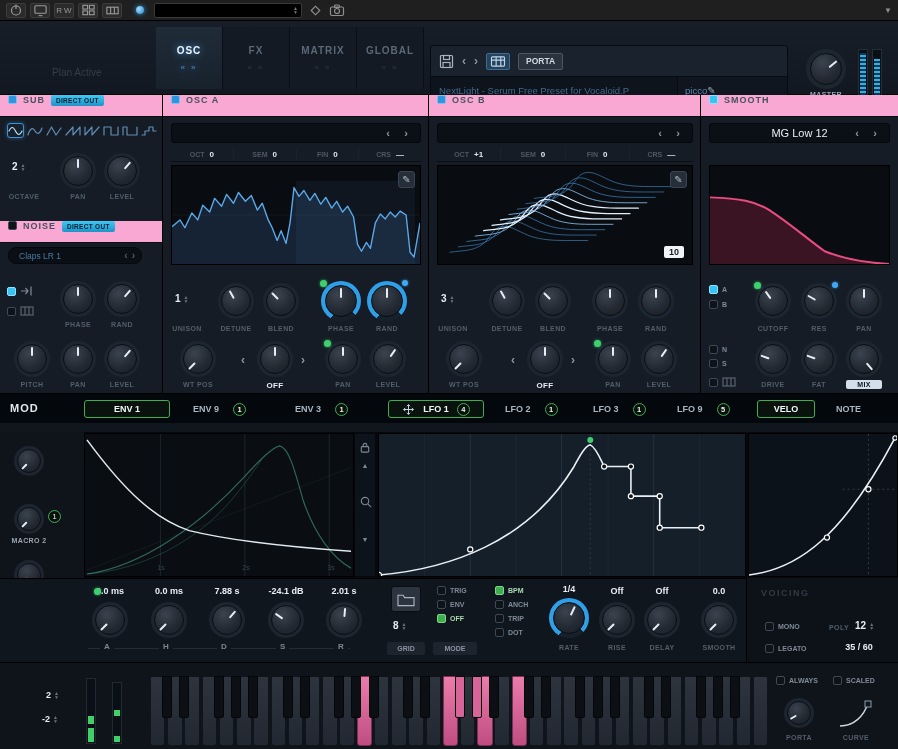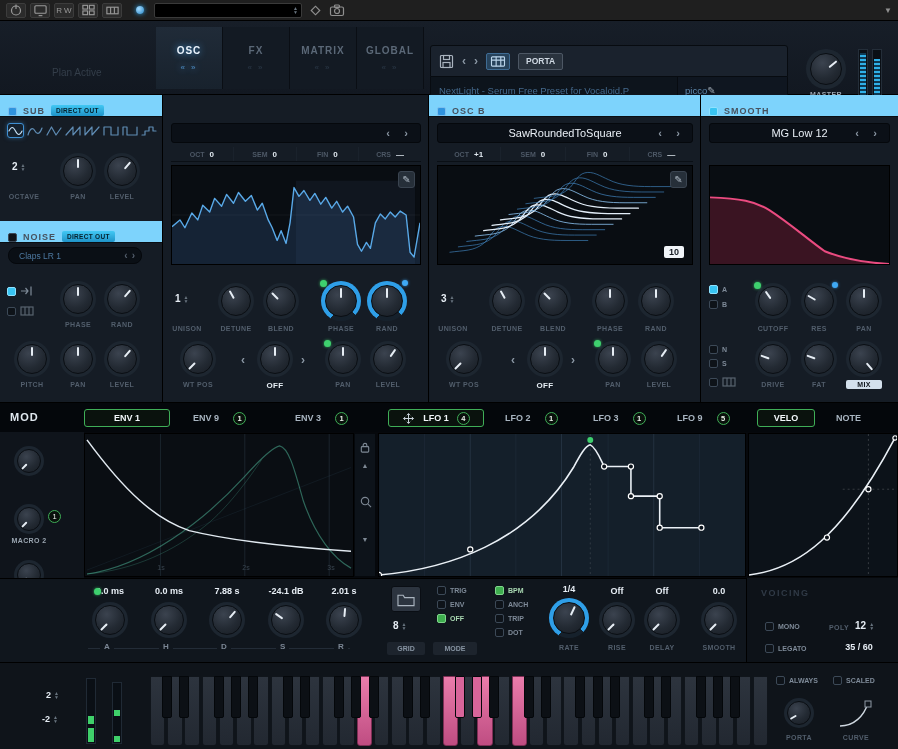--- a/index.html
+++ b/index.html
@@ -32,21 +32,21 @@
 .browser-btn svg{stroke:#bcd6ec;}
 .menu-btn{height:17px;padding:0 7px;background:#2a333e;border:1px solid #4d5764;border-radius:2px;color:#cfd8e2;font-size:8.5px;font-weight:bold;display:flex;align-items:center;flex:none;}
 .pbot{height:27px;display:flex;}
 .pdesc{flex:1;background:#0d141c;border:1px solid #070b10;border-top:none;display:flex;align-items:center;padding:0 8px;color:#44698c;font-size:9.5px;white-space:nowrap;overflow:hidden;}
 .pauthor{width:110px;background:#0f1620;border:1px solid #070b10;border-top:none;border-left:none;display:flex;align-items:center;padding:0 7px;color:#5d86aa;font-size:9.5px;}
 .pauthor .pc{color:#97a1ac;font-size:10px;}
 .mmeter{position:absolute;width:10px;height:58px;background:#0a0f15;border:1px solid #242e39;}
 .mfill{position:absolute;left:1px;right:1px;bottom:1px;background:repeating-linear-gradient(to top,#2fb0e8 0 2px,#0f3952 2px 4px);}
 
 .panel{position:absolute;top:95px;height:307px;background:#151c25;border-right:1px solid #000;}
-.bandhead{position:absolute;left:0;top:0;right:0;height:22px;background:#7dd3fc;border-bottom:1px solid #0a0e13;display:flex;align-items:flex-end;gap:6px;padding:0 8px;}
+.bandhead{position:absolute;left:0;top:0;right:0;height:22px;background:#f9a8d4;border-bottom:1px solid #0a0e13;display:flex;align-items:flex-start;gap:6px;padding:0 8px;}
 .ptitle{font-size:9px;font-weight:bold;letter-spacing:1px;color:#46515e;}
 .do-btn{font-size:6.5px;font-weight:bold;color:#04222e;background:linear-gradient(#41c8f4,#1f93c8);border-radius:2px;padding:2px 5px;letter-spacing:.3px;}
 .cb{width:9px;height:9px;border:1px solid #3c4957;background:#0e1319;border-radius:2px;flex:none;}
 .cb.on-blue{background:#2f93de;border-color:#7cc0ef;}
 .cb.on-cyan{background:#38c4f2;border-color:#8fe2ff;}
 .cb.on-green{background:#3fae4f;border-color:#7fd68b;}
 .cbrow{position:absolute;display:flex;align-items:center;gap:4px;font-size:7px;font-weight:bold;color:#7e8a98;}
 .lbl{position:absolute;font-size:7px;font-weight:bold;letter-spacing:.4px;color:#525e6c;text-align:center;}
 .val{position:absolute;font-size:9px;font-weight:bold;color:#e6edf4;text-align:center;}
 .stepper{position:absolute;display:flex;align-items:center;gap:3px;}
@@ -76,21 +76,21 @@
 .kw{position:absolute;border-radius:50%;background:#1d2630;}
 .kw.ring-blue{background:conic-gradient(from 210deg,#2f9fe8 0deg 285deg,#16212c 285deg 360deg);}
 .kbody{position:absolute;inset:3px;border-radius:50%;background:radial-gradient(circle at 38% 30%,#3b434f,#232a33 55%,#171c23);border:1px solid #0a0e13;}
 .kw.lg .kbody{inset:4px;}
 .ptr{position:absolute;left:50%;top:2px;width:2px;height:9px;margin-left:-1px;border-radius:1px;background:#e6edf4;transform-origin:50% 13px;}
 .kw.sm .ptr{height:7px;transform-origin:50% 10px;}
 .kw.lg .ptr{height:10px;transform-origin:50% 14px;}
 .gdot{position:absolute;width:7px;height:7px;border-radius:50%;background:#3ed06e;box-shadow:0 0 3px rgba(62,208,110,.8);top:-1px;left:-1px;z-index:2;}
 .bdot{position:absolute;width:6px;height:6px;border-radius:50%;background:#3fa9f5;box-shadow:0 0 3px rgba(63,169,245,.8);top:-1px;right:-1px;z-index:2;}
 
-.modbar{position:absolute;left:0;top:402px;width:898px;height:30px;background:#04070b;border-top:1px solid #000;padding-left:34px;}
+.modbar{position:absolute;left:0;top:393px;width:898px;height:30px;background:#04070b;border-top:1px solid #000;padding-left:34px;}
 .modtitle{position:absolute;left:10px;top:8px;font-size:11px;font-weight:bold;color:#dfe7ee;letter-spacing:1px;}
 .mtab{position:absolute;top:6px;height:18px;display:flex;align-items:center;gap:14px;padding:0 9px;font-size:9px;font-weight:bold;color:#a9b5c1;border-radius:3px;}
 .mtab.sel{border:1px solid #3fae57;color:#f2f7fa;justify-content:center;background:#0a120d;gap:8px;}
 .mbadge{width:13px;height:13px;border-radius:50%;border:1px solid #3fae57;background:#0a110c;color:#ecf2ec;font-size:7.5px;display:flex;align-items:center;justify-content:center;flex:none;}
 .mtab svg{stroke:#cfd8e0;fill:none;stroke-width:1.2;}
 
 .modareabg{position:absolute;left:0;top:432px;width:898px;height:146px;background:#06080c;}
 .macros{position:absolute;left:0;top:432px;width:84px;height:230px;background:#0f141b;}
 .sstrip{position:absolute;left:354px;top:433px;width:22px;height:144px;background:#0d131a;border:1px solid #05080c;display:flex;flex-direction:column;align-items:center;padding:7px 0;}
 .sstrip svg{stroke:#7d8894;fill:none;stroke-width:1.2;}
@@ -352,20 +352,24 @@
         <div class="kbody">
           <div class="ptr" style="transform:rotate(40deg)"></div>
         </div>
       </div>
     <div class="lbl" style="left:14px;top:286px;width:36px;">PITCH</div>
     <div class="lbl" style="left:60px;top:286px;width:36px;">PAN</div>
     <div class="lbl" style="left:104px;top:286px;width:36px;">LEVEL</div>
   </div>
 
   <div class="panel" style="left:163px;width:266px;">
+    <div class="bandhead">
+      <div class="cb on-blue"></div>
+      <span class="ptitle">OSC A</span>
+    </div>
     <div class="wtbar" style="left:8px;top:28px;width:250px;">
       <span class="arrbtn" style="right:30px;">‹</span>
       <span class="arrbtn" style="right:12px;">›</span>
     </div>
     <div class="pitchrow" style="left:8px;top:52px;width:250px;">
       <div class="pcell">
           <span class="plbl">OCT</span>
           <span class="pval">0</span>
         </div>
       <div class="pcell">
@@ -454,21 +458,20 @@
     <div class="lbl" style="left:162px;top:286px;width:36px;">PAN</div>
     <div class="lbl" style="left:207px;top:286px;width:36px;">LEVEL</div>
   </div>
 
   <div class="panel" style="left:429px;width:272px;">
     <div class="bandhead">
       <div class="cb on-blue"></div>
       <span class="ptitle">OSC B</span>
     </div>
     <div class="wtbar" style="left:8px;top:28px;width:256px;">
-      <span class="wtname">SawRoundedToSquare</span>
       <span class="arrbtn" style="right:30px;">‹</span>
       <span class="arrbtn" style="right:12px;">›</span>
     </div>
     <div class="pitchrow" style="left:8px;top:52px;width:256px;">
       <div class="pcell">
           <span class="plbl">OCT</span>
           <span class="pval">+1</span>
         </div>
       <div class="pcell">
           <span class="plbl">SEM</span>

